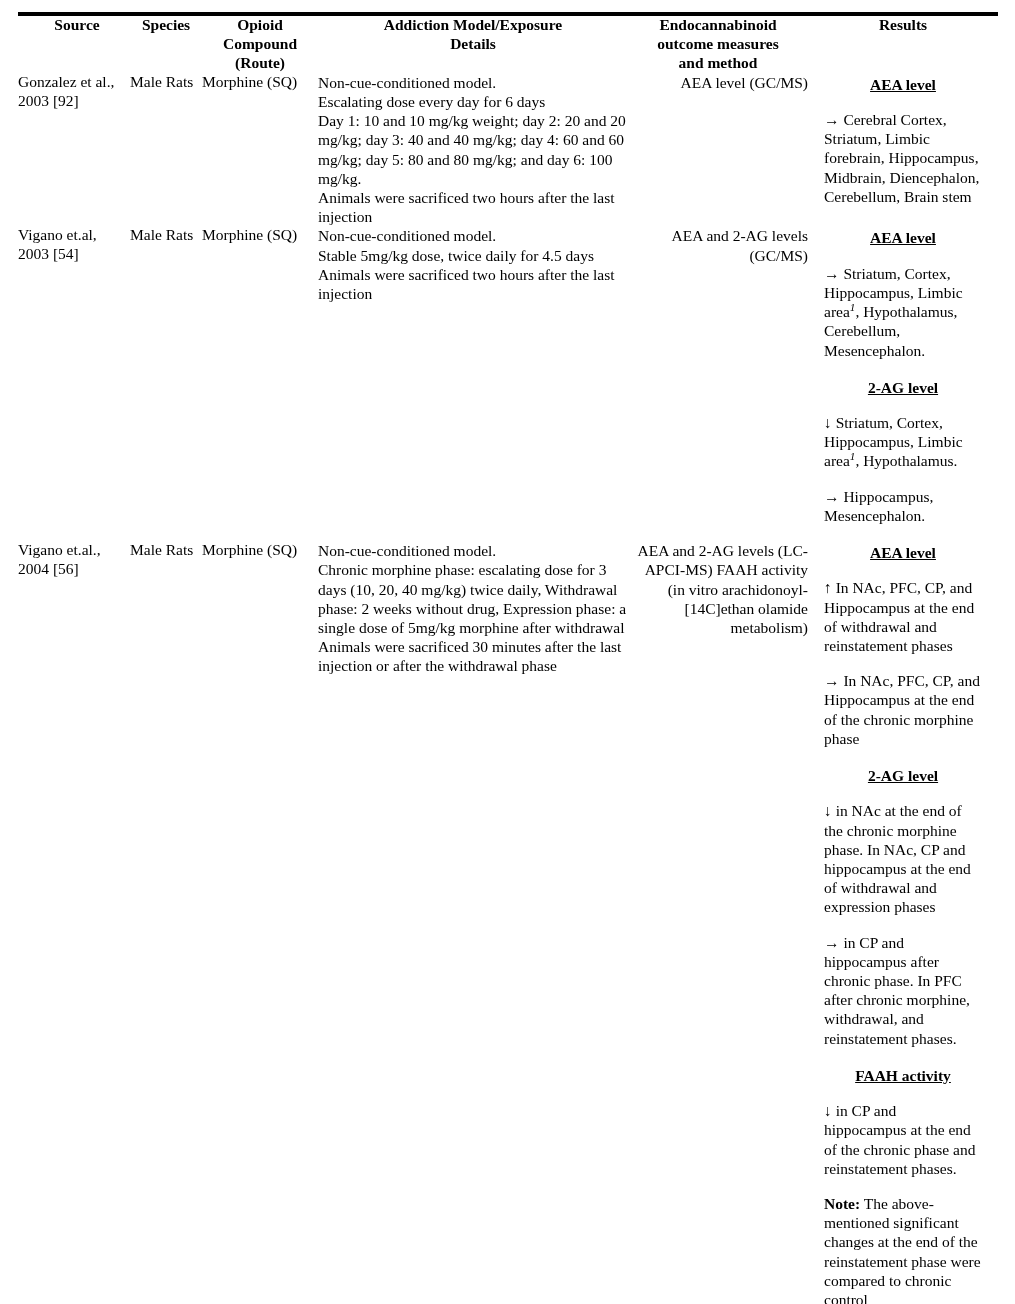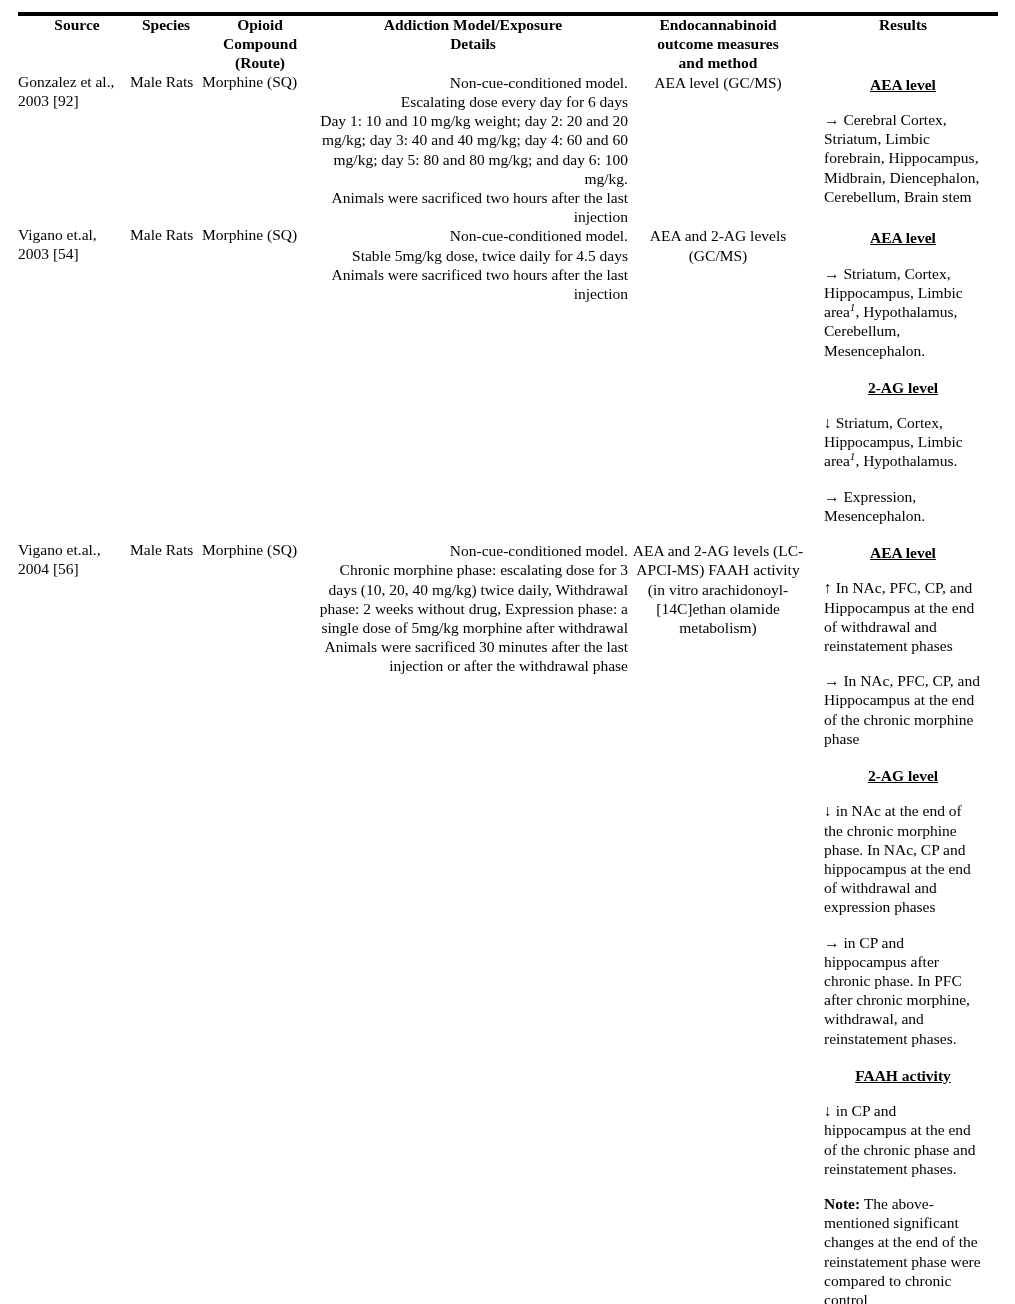--- a/index.html
+++ b/index.html
@@ -73,28 +73,28 @@
   td.cell-source,
   td.cell-species,
   td.cell-compound {
     vertical-align: middle;
     text-align: left;
     padding-left: 8px;
     line-height: 1.22;
   }
   td.cell-model {
     vertical-align: middle;
-    text-align: right;
+    text-align: left;
     padding-left: 6px;
     padding-right: 8px;
     line-height: 1.24;
   }
   td.cell-outcome {
     vertical-align: middle;
-    text-align: center;
+    text-align: right;
     padding-left: 6px;
     padding-right: 8px;
     line-height: 1.24;
     margin-left: 44px;
   }
   td.cell-results {
     vertical-align: top;
     text-align: left;
     padding-left: 6px;
     padding-right: 4px;
@@ -186,21 +186,21 @@
 Stable 5mg/kg dose, twice daily for 4.5 days
 Animals were sacrificed two hours after the last injection</td>
           <td class="cell-outcome pre-line">AEA and 2-AG levels (GC/MS)</td>
           <td class="cell-results">
 
             <div class="res-head">AEA level</div>
             <div class="res-body"><span class="arrow">→ </span><span>Striatum, Cortex, Hippocampus, Limbic area</span><span class="sup-i">1</span><span>, Hypothalamus, Cerebellum, Mesencephalon.</span></div>
 
             <div class="res-head spaced">2-AG level</div>
             <div class="res-body"><span class="arrow">↓ </span><span>Striatum, Cortex, Hippocampus, Limbic area</span><span class="sup-i">1</span><span>, Hypothalamus.</span></div>
-            <div class="res-body"><span class="arrow">→ </span><span>Expression, Mesencephalon.</span></div>
+            <div class="res-body"><span class="arrow">→ </span><span>Hippocampus, Mesencephalon.</span></div>
           </td>
         </tr>
 
         <tr>
           <td class="cell-source pre-line">Vigano et.al., 2004 [56]</td>
           <td class="cell-species pre-line">Male Rats</td>
           <td class="cell-compound pre-line">Morphine (SQ)</td>
           <td class="cell-model pre-line">Non-cue-conditioned model.
 Chronic morphine phase: escalating dose for 3 days (10, 20, 40 mg/kg) twice daily, Withdrawal phase: 2 weeks without drug, Expression phase: a single dose of 5mg/kg morphine after withdrawal
 Animals were sacrificed 30 minutes after the last injection or after the withdrawal phase</td>

